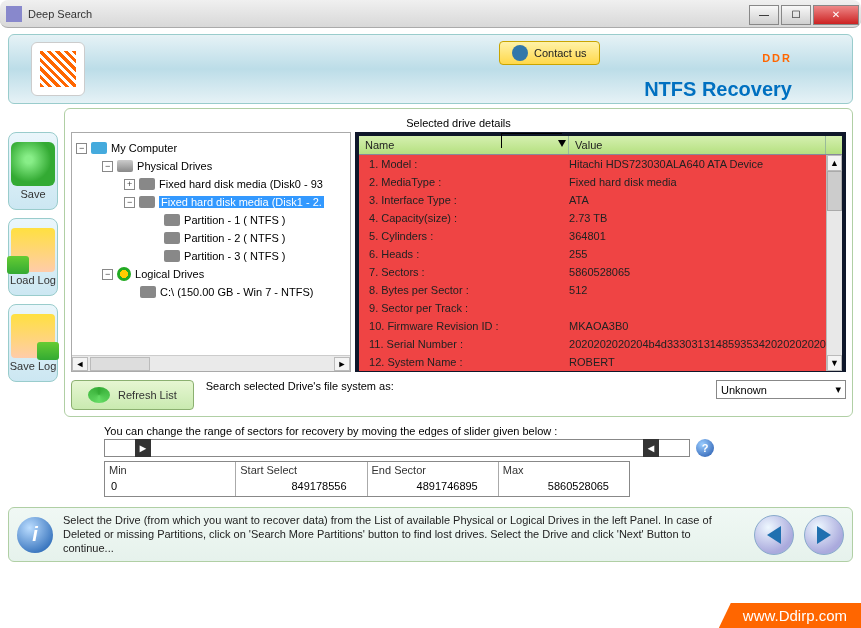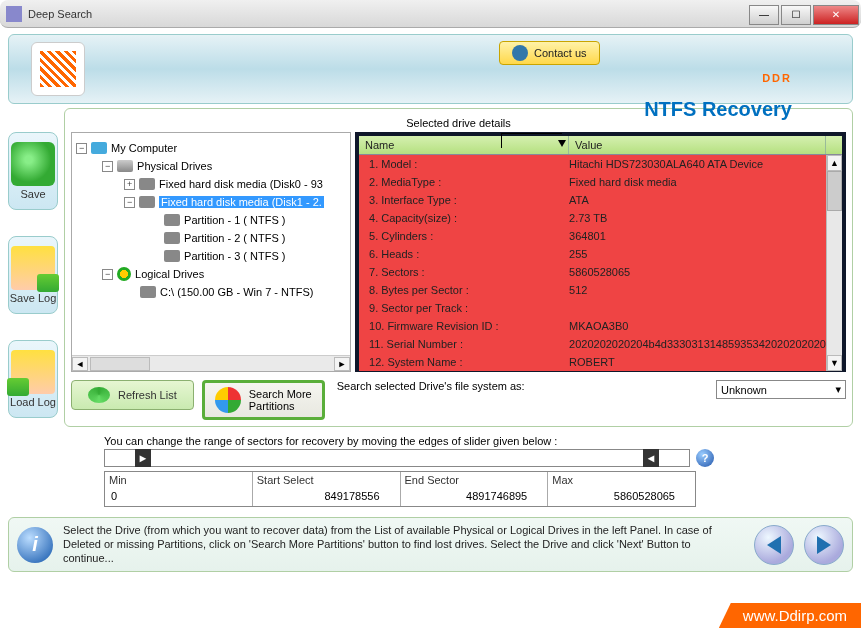--- a/index.html
+++ b/index.html
@@ -12,28 +12,28 @@
 .winbtns { display: flex; }
 .winbtn { width: 30px; height: 20px; margin: 2px 2px 0 0; border: 1px solid #888; background: linear-gradient(#f8f8f8,#d0d0d0); display: flex; align-items: center; justify-content: center; font-size:10px; }
 .winbtn.close { background: linear-gradient(#e88,#c22); color:#fff; width: 46px; }
 
 
 .headerband { height: 70px; margin: 6px 8px 0 8px; border: 1px solid #9cc; border-radius: 6px; background: linear-gradient(180deg,#e6f2f6 0%,#bcdde8 50%,#e6f2f6 100%); position: relative; display:flex; align-items:center; }
 .logo-box { width: 54px; height: 54px; margin-left: 22px; border:1px solid #ccc; border-radius:6px; background:#fff; display:flex; align-items:center; justify-content:center; }
 .logo-box .pat { width:36px; height:36px; background: repeating-linear-gradient(45deg,#f60 0 3px,#fff 3px 6px); }
 .contact-btn { position:absolute; left: 490px; top: 6px; padding: 3px 12px; border:1px solid #c9a400; border-radius:4px; background: linear-gradient(#fff2a8,#ffd84a); display:flex; align-items:center; gap:6px; color:#222; }
 .contact-btn .ci { width:16px; height:16px; border-radius:50%; background:#37a; }
-.brand { position:absolute; right: 60px; top: 20px; text-align:right; color:#f60; font-size: 30px; font-weight:bold; letter-spacing:2px; font-family: Arial; }
+.brand { position:absolute; right: 60px; top: 0; text-align:right; color:#f60; font-size: 30px; font-weight:bold; letter-spacing:2px; font-family: Arial; }
 .brand .sub { color:#0070c0; font-size:20px; font-weight:bold; letter-spacing:0;margin-left:24px; }
 
 
 .main { display:flex; margin: 4px 8px 0 8px; gap:6px; }
 
 
-.sidebtns { width: 82px; display:flex; flex-direction:column; gap:26px; padding-top: 24px;}
+.sidebtns { width: 82px; display:flex; flex-direction:column; gap:8px; padding-top: 24px;}
 .sidebtn { height: 78px; border:1px solid #9cc; border-radius:8px; background: linear-gradient(180deg,#eaf6fb,#cce7f2); display:flex; flex-direction:column; align-items:center; justify-content:center; gap:2px; color:#333; }
 .sidebtn .sbicon { width:44px; height:44px; }
 .sb-save { background: radial-gradient(circle at 40% 40%, #8e8 10%, #3a3 60%); border-radius:6px; }
 .sb-loadlog { background: linear-gradient(#ffe040,#fca); border-radius:4px; position:relative; }
 .sb-loadlog::after{content:"";position:absolute;left:-4px;bottom:-2px;width:22px;height:18px;background:linear-gradient(#6c3,#3a3);border-radius:3px;}
 .sb-savelog { background: linear-gradient(#ffe040,#fca); border-radius:4px; position:relative;}
 .sb-savelog::after{content:"";position:absolute;right:-4px;bottom:-2px;width:22px;height:18px;background:linear-gradient(#6c3,#3a3);border-radius:3px;}
 
 
 .center { flex: 1; border:1px solid #b0cfa4; border-radius:6px; padding:6px; display:flex; flex-direction:column; }
@@ -83,21 +83,21 @@
 
 
 .slider-sec { margin: 8px 8px 0 8px; }
 .slider-text { margin-left: 96px; margin-bottom:2px; }
 .slider-row { margin-left:96px; display:flex; align-items:center; gap:0; width: 610px; position:relative;}
 .slider-track { flex:1; height:18px; border:1px solid #888; background:#fff; position:relative; }
 .slider-handle { position:absolute; top:-1px; width:16px; height:18px; background:#333; display:flex; align-items:center; justify-content:center; color:#fff; }
 .slider-handle.left { left:30px; }
 .slider-handle.right { right:30px; }
 .help-ico { width:18px;height:18px;border-radius:50%;background:radial-gradient(circle at 35% 30%,#9cf,#25a);color:#fff;display:flex;align-items:center;justify-content:center;margin-left:6px;font-weight:bold;}
-.range-table { margin-left:96px; margin-top:4px; display:flex; border:1px solid #888; width:592px; }
+.range-table { margin-left:96px; margin-top:4px; display:flex; border:1px solid #888; width:526px; }
 .range-table .rcol { flex:1; display:flex; flex-direction:column; }
 .range-table .rcol + .rcol { border-left:1px solid #aaa; }
 .range-table .rh { padding:2px 4px; color:#333; }
 .range-table .rv { padding:2px 6px 4px 6px; color:#000; }
 .range-table .rcol.right .rv { text-align:right; padding-right:20px;}
 
 
 .footer { margin: 10px 8px 0 8px; border:1px solid #b0cfa4; border-radius:6px; padding:6px 8px; display:flex; align-items:center; gap:10px; background: linear-gradient(#f0f8f4,#e6f2ec); position:relative;}
 .footer .info-ico { width:36px;height:36px;border-radius:50%;background:radial-gradient(circle at 35% 30%,#bdf,#15a);color:#fff;display:flex;align-items:center;justify-content:center;font-size:20px;font-weight:bold;font-style:italic;}
 .footer .msg { flex:1; line-height:1.25; color:#222; }
@@ -135,26 +135,26 @@
   </div>
 </div>
 
 <div class="main">
   <div class="sidebtns">
     <div class="sidebtn">
       <div class="sbicon sb-save"></div>
       <span>Save</span>
     </div>
     <div class="sidebtn">
+      <div class="sbicon sb-loadlog"></div>
+      <span>Load Log</span>
+    </div>
+    <div class="sidebtn">
       <div class="sbicon sb-savelog"></div>
       <span>Save Log</span>
-    </div>
-    <div class="sidebtn">
-      <div class="sbicon sb-loadlog"></div>
-      <span>Load Log</span>
     </div>
   </div>
 
   <div class="center">
     <div class="sel-label">
       <span>Selected drive details</span>
       <span class="arrow"></span>
     </div>
     <div class="twopan">
 
@@ -282,24 +282,20 @@
           </div>
         </div>
       </div>
     </div>
 
     <div class="toolbar-row">
       <div class="rlbtn">
         <span class="ri"></span>
         <span>Refresh List</span>
       </div>
-      <div class="smp-btn">
-        <span class="wheel"></span>
-        <span class="lbl">Search More<br>Partitions</span>
-      </div>
       <span class="fs-label">Search selected Drive's file system as:</span>
       <div style="flex:1"></div>
       <div class="fs-select">
         <span>Unknown</span>
         <span>▾</span>
       </div>
     </div>
   </div>
 </div>
 

